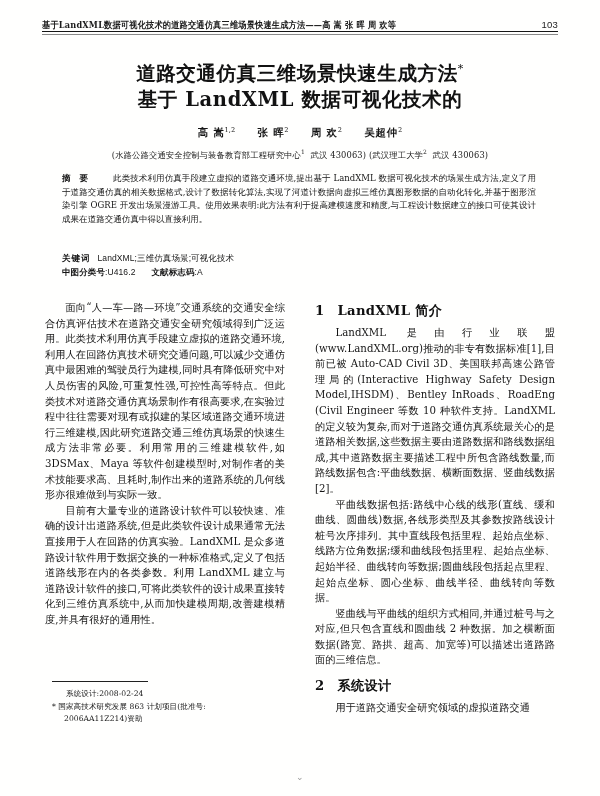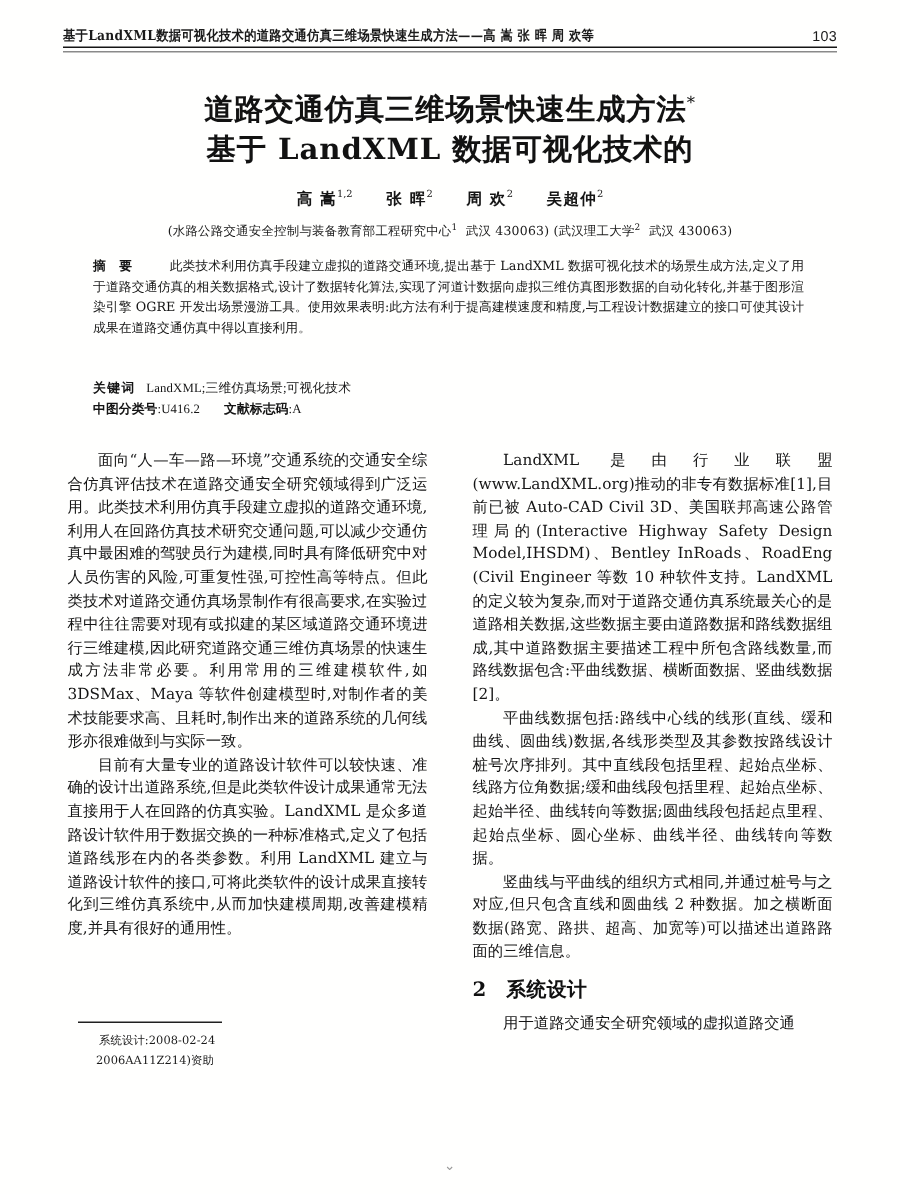--- a/index.html
+++ b/index.html
@@ -121,21 +121,21 @@
     line-height: 13.6px;
     letter-spacing: .05px;
     color: #151515;
     text-align: justify;
   }
   .abs-wrap .lbl { font-weight: 700; letter-spacing: 3px; margin-right: 22px; }
   .kw-line, .clc-line {
     position: absolute;
     left: 62px;
     width: 474px;
-    font-family: Liberation Serif, serif;
+    font-family: Liberation Sans, sans-serif;
     font-size: 8.5px;
     color: #151515;
     letter-spacing: .1px;
   }
   .kw-line { top: 253px; }
   .clc-line { top: 267px; }
   .kw-line .lbl, .clc-line .lbl { font-weight: 700; }
   .kw-line .lbl { letter-spacing: 1px; margin-right: 7px; }
   .clc-line .gap { display: inline-block; width: 16px; }
   .clc-line .b { font-weight: 700; }
@@ -242,29 +242,33 @@
 <div class="clc-line">
   <span class="b">中图分类号</span><span>:</span><span>U416.2</span><span class="gap"></span><span class="b">文献标志码</span><span>:</span><span>A</span>
 </div>
 
 <div class="col col-left">
   <p>面向“人—车—路—环境”交通系统的交通安全综合仿真评估技术在道路交通安全研究领域得到广泛运用。此类技术利用仿真手段建立虚拟的道路交通环境,利用人在回路仿真技术研究交通问题,可以减少交通仿真中最困难的驾驶员行为建模,同时具有降低研究中对人员伤害的风险,可重复性强,可控性高等特点。但此类技术对道路交通仿真场景制作有很高要求,在实验过程中往往需要对现有或拟建的某区域道路交通环境进行三维建模,因此研究道路交通三维仿真场景的快速生成方法非常必要。利用常用的三维建模软件,如 3DSMax、Maya 等软件创建模型时,对制作者的美术技能要求高、且耗时,制作出来的道路系统的几何线形亦很难做到与实际一致。</p>
   <p>目前有大量专业的道路设计软件可以较快速、准确的设计出道路系统,但是此类软件设计成果通常无法直接用于人在回路的仿真实验。LandXML 是众多道路设计软件用于数据交换的一种标准格式,定义了包括道路线形在内的各类参数。利用 LandXML 建立与道路设计软件的接口,可将此类软件的设计成果直接转化到三维仿真系统中,从而加快建模周期,改善建模精度,并具有很好的通用性。</p>
 </div>
 
 <div class="col col-right">
+  <div class="sec-head first">
+    <span class="num">1</span><span>LandXML 简介</span>
+  </div>
   <p>LandXML 是由行业联盟(www.LandXML.org)推动的非专有数据标准[1],目前已被 Auto-CAD Civil 3D、美国联邦高速公路管理局的(Interactive Highway Safety Design Model,IHSDM)、Bentley InRoads、RoadEng (Civil Engineer 等数 10 种软件支持。LandXML 的定义较为复杂,而对于道路交通仿真系统最关心的是道路相关数据,这些数据主要由道路数据和路线数据组成,其中道路数据主要描述工程中所包含路线数量,而路线数据包含:平曲线数据、横断面数据、竖曲线数据[2]。</p>
   <p>平曲线数据包括:路线中心线的线形(直线、缓和曲线、圆曲线)数据,各线形类型及其参数按路线设计桩号次序排列。其中直线段包括里程、起始点坐标、线路方位角数据;缓和曲线段包括里程、起始点坐标、起始半径、曲线转向等数据;圆曲线段包括起点里程、起始点坐标、圆心坐标、曲线半径、曲线转向等数据。</p>
   <p>竖曲线与平曲线的组织方式相同,并通过桩号与之对应,但只包含直线和圆曲线 2 种数据。加之横断面数据(路宽、路拱、超高、加宽等)可以描述出道路路面的三维信息。</p>
 
   <div class="sec-head">
     <span class="num">2</span><span>系统设计</span>
   </div>
   <p>用于道路交通安全研究领域的虚拟道路交通</p>
 </div>
 
 <div class="fn-rule"></div>
 <div class="footnote">
   <div class="fn-row"><span>系统设计:</span><span>2008-02-24</span></div>
+  <div class="fn-star"><span>*</span>&nbsp;<span>国家高技术研究发展 863 计划项目(批准号:</span></div>
   <div class="fn-cont">2006AA11Z214)资助</div>
 </div>
 
 <div class="bot-mark">⌄</div>
 
 </body></html>

